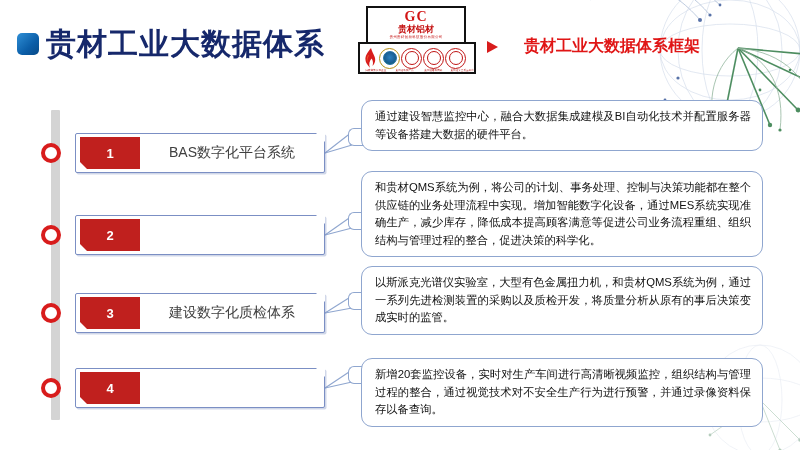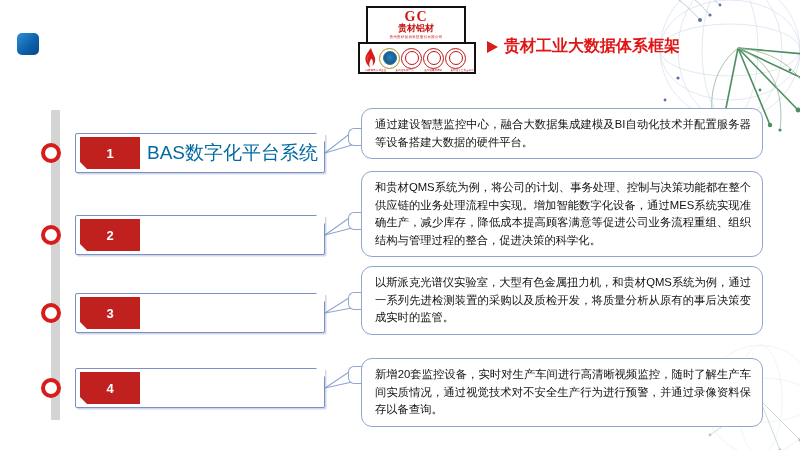--- a/index.html
+++ b/index.html
@@ -22,40 +22,40 @@
   .hdr-title{position:absolute;left:46px;top:24px;font-size:30px;font-weight:bold;
       color:#16286B;letter-spacing:1px;white-space:nowrap;}
 
   
   .logo-wrap{position:absolute;left:358px;top:6px;width:118px;height:68px;}
   .logo-top{position:absolute;left:8px;top:0;width:100px;height:38px;
       background:#fff;border:2px solid #111;box-sizing:border-box;
       display:flex;flex-direction:column;align-items:center;justify-content:center;}
   .logo-gc{font-size:14px;font-weight:bold;color:#d21414;line-height:1;letter-spacing:1px;
       font-family:"Liberation Serif",serif;}
-  .logo-cn{font-size:9px;font-weight:bold;color:#c41010;line-height:1.1;margin-top:1px;font-family:Liberation Mono, monospace;}
+  .logo-cn{font-size:9px;font-weight:bold;color:#c41010;line-height:1.1;margin-top:1px;}
   .logo-sub{font-size:3.5px;color:#c41010;line-height:1;margin-top:1px;letter-spacing:.3px;}
   .logo-bar{position:absolute;left:0;top:36px;width:118px;height:32px;
       background:#fff;border:2px solid #111;box-sizing:border-box;
       display:flex;align-items:center;gap:1px;padding:1px 2px;}
   .seal{width:19px;height:19px;border-radius:50%;border:1.6px solid #c01515;
       position:relative;flex:0 0 auto;background:#fff;}
   .seal::after{content:"";position:absolute;inset:2.5px;border-radius:50%;
       border:1px solid #c01515;}
   .seal.s2{border-color:#b58b10;}
   .seal.s2::after{border-color:#1f6ea8;background:radial-gradient(circle at 50% 45%,#2a7fc0 0%,#1a5e93 60%,#0e7a3c 100%);}
   .seal.s3::after{background:#fff;}
   .seal-g{font-size:9px;font-weight:bold;color:#c01515;position:absolute;
       left:0;right:0;top:50%;transform:translateY(-50%);text-align:center;line-height:1;}
   .flame{width:16px;height:22px;flex:0 0 auto;position:relative;}
   .seal-caps{position:absolute;left:2px;bottom:0px;width:114px;display:flex;
       gap:1px;font-size:2.6px;color:#b01010;}
   .seal-caps span{flex:1;text-align:center;white-space:nowrap;overflow:hidden;}
 
-  .hdr-right{position:absolute;left:487px;top:36px;display:flex;align-items:center;gap:6px;}
+  .hdr-right{position:absolute;left:487px;top:36px;display:flex;align-items:center;gap:26px;}
   .arrow-bullet{width:0;height:0;border-left:11px solid #d81c1c;
       border-top:6px solid transparent;border-bottom:6px solid transparent;}
   .hdr-right-txt{font-size:16px;font-weight:bold;color:#e01515;white-space:nowrap;}
 
   
   .tl-bar{position:absolute;left:51px;top:110px;width:9px;height:310px;
       background:#d4d4d4;border-radius:1px;}
   .tl-dot{position:absolute;left:41px;width:20px;height:20px;border-radius:50%;
       background:#fff;border:4px solid #d81c1c;box-sizing:border-box;}
 
@@ -64,21 +64,21 @@
   .label-box{position:absolute;left:75px;width:250px;height:40px;
       background:#fff;border:1.3px solid #7b8fc4;box-sizing:border-box;
       border-radius:2px;display:flex;align-items:center;
       box-shadow:1.5px 1.5px 0 rgba(120,140,190,.35);}
   .label-box::after{content:"";position:absolute;right:-1px;top:-1px;
       width:0;height:0;border-top:9px solid #fff;border-left:9px solid transparent;}
   .num-badge{width:60px;height:32px;margin-left:4px;background:#C0201E;
       color:#fff;font-size:13px;font-weight:bold;display:flex;align-items:center;
       justify-content:center;flex:0 0 auto;
       clip-path:polygon(0 0,100% 0,100% 100%,7px 100%,0 calc(100% - 7px));}
-  .label-txt{flex:1;text-align:right;font-size:19px;color:#0369a1;
+  .label-txt{flex:1;text-align:center;font-size:14px;color:#404040;
       padding:0 6px;white-space:nowrap;}
 
   .desc-box{position:absolute;left:361px;width:402px;
       background:#fff;border:1.2px solid #8fa6cf;border-radius:11px;
       box-sizing:border-box;padding:7px 11px 7px 13px;
       font-size:11.3px;line-height:1.55;color:#111;text-align:justify;}
   .tail{position:absolute;left:348px;width:15px;height:16px;
       border-left:1.2px solid #8fa6cf;border-top:1.2px solid #8fa6cf;
       border-bottom:1.2px solid #8fa6cf;border-radius:6px 0 0 6px;background:#fff;}
   .conn{position:absolute;stroke:#8fa6cf;stroke-width:1.1;fill:none;}
@@ -144,20 +144,21 @@
       <path d="M110 70 L60 105"></path>
     </g>
     <g fill="#6d9c7e">
         <circle cx="150" cy="110" r="1.8"></circle>
         <circle cx="130" cy="120" r="1.6"></circle>
         <circle cx="60" cy="105" r="1.4"></circle>
       </g>
   </svg>
 
   <div class="hdr-bullet"></div>
+  <div class="hdr-title">贵材工业大数据体系</div>
 
   <div class="logo-wrap">
     <div class="logo-top">
       <div class="logo-gc">GC</div>
       <div class="logo-cn">贵材铝材</div>
       <div class="logo-sub">贵州贵材创新科技股份有限公司</div>
     </div>
     <div class="logo-bar">
       <svg class="flame" viewBox="0 0 16 22">
         <path d="M9 1 C5 6 3 9 3.5 13 C4 17 7 19 8 21 C6.5 17 7.5 14 9.5 11.5 C11 13.5 11.5 16 10.5 19 C13 16.5 14 13 12.5 9.5 C11.5 7 9.8 4 9 1 Z" fill="#d81c1c"></path>
@@ -203,40 +204,41 @@
     <path class="conn" d="M325 388 L352 370"></path>
     <path class="conn" d="M325 388 L352 382"></path>
   </svg>
 
   <div class="row">
     <div class="label-box" style="top:133px">
       <div class="num-badge">1</div>
       <div class="label-txt">BAS数字化平台系统</div>
     </div>
     <div class="tail" style="top:128px"></div>
-    <div class="desc-box" style="top:108px">通过建设智慧监控中心，融合大数据集成建模及BI自动化技术并配置服务器等设备搭建大数据的硬件平台。</div>
+    <div class="desc-box" style="top:100px">通过建设智慧监控中心，融合大数据集成建模及BI自动化技术并配置服务器等设备搭建大数据的硬件平台。</div>
   </div>
 
   <div class="row">
     <div class="label-box" style="top:215px">
       <div class="num-badge">2</div>
     </div>
     <div class="tail" style="top:212px"></div>
     <div class="desc-box" style="top:171px">和贵材QMS系统为例，将公司的计划、事务处理、控制与决策功能都在整个供应链的业务处理流程中实现。增加智能数字化设备，通过MES系统实现准确生产，减少库存，降低成本提高顾客满意等促进公司业务流程重组、组织结构与管理过程的整合，促进决策的科学化。</div>
   </div>
 
   <div class="row">
     <div class="label-box" style="top:293px">
       <div class="num-badge">3</div>
+      <div class="label-txt">建设数字化质检体系</div>
     </div>
     <div class="tail" style="top:292px"></div>
     <div class="desc-box" style="top:266px">以斯派克光谱仪实验室，大型有色金属扭力机，和贵材QMS系统为例，通过一系列先进检测装置的采购以及质检开发，将质量分析从原有的事后决策变成实时的监管。</div>
   </div>
 
   <div class="row">
     <div class="label-box" style="top:368px">
       <div class="num-badge">4</div>
     </div>
     <div class="tail" style="top:366px"></div>
-    <div class="desc-box" style="top:358px">新增20套监控设备，实时对生产车间进行高清晰视频监控，随时了解生产车间实质情况，通过视觉技术对不安全生产行为进行预警，并通过录像资料保存以备查询。</div>
+    <div class="desc-box" style="top:358px">新增20套监控设备，实时对生产车间进行高清晰视频监控，组织结构与管理过程的整合，通过视觉技术对不安全生产行为进行预警，并通过录像资料保存以备查询。</div>
   </div>
 
 </div>
 
 </body></html>

